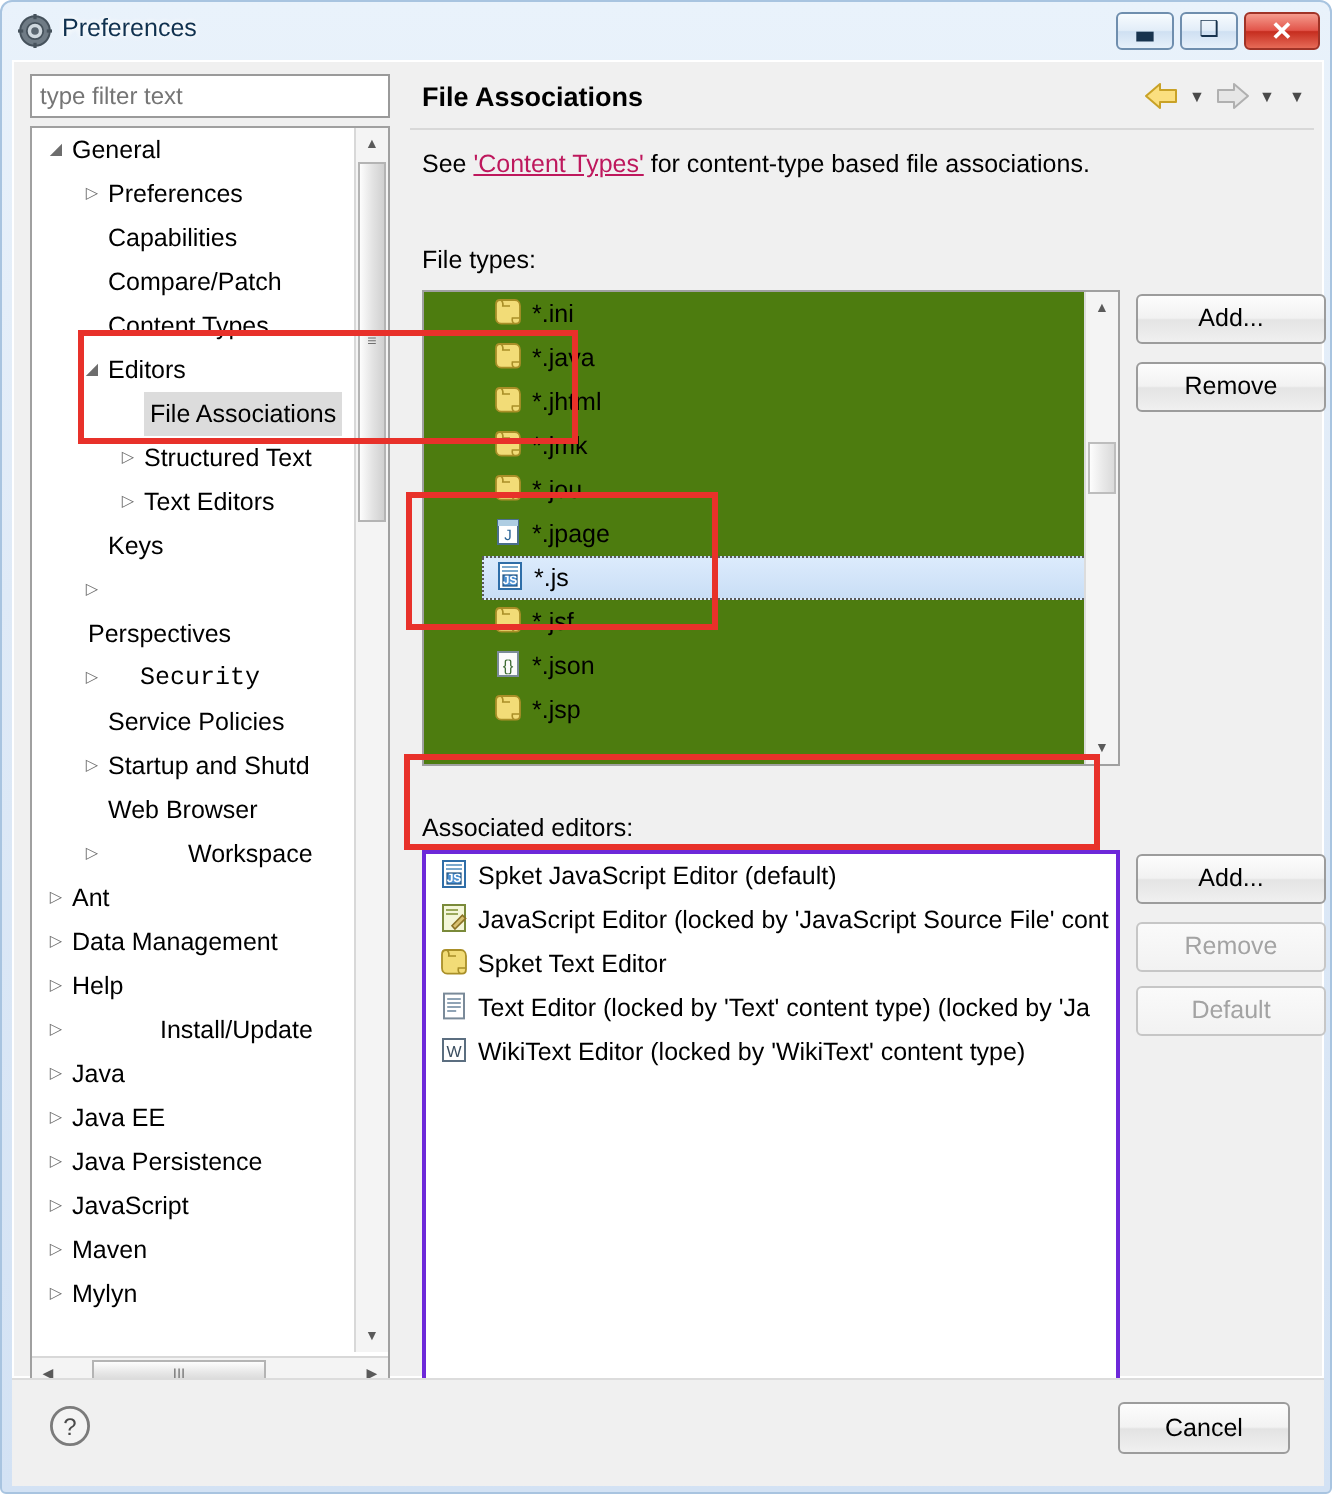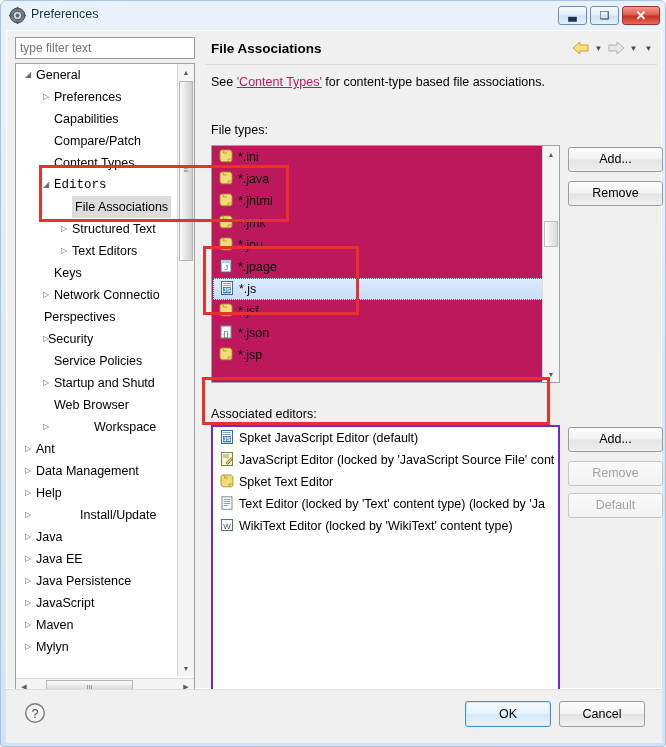--- a/index.html
+++ b/index.html
@@ -244,22 +244,23 @@
     text-align: right;
   }
 
   
   #filetypes-box {
     position: absolute;
     left: 8px; top: 110px;
     width: 349px; height: 238px;
     box-sizing: border-box;
     border: 1px solid #a0a0a0;
-    background: #be185d;
+    background: #4d7c0f;
     overflow: hidden;
+    padding-left: 28px;
   }
   .ft-row {
     position: relative;
     height: 22px;
     line-height: 22px;
     padding-left: 6px;
     font-size: 12.5px;
     white-space: nowrap;
   }
   .ft-row .ficon {
@@ -469,46 +470,45 @@
             <span class="tlabel" style="left: 38px;">Capabilities</span>
           </div>
           <div class="tree-row">
             <span class="tlabel" style="left: 38px;">Compare/Patch</span>
           </div>
           <div class="tree-row">
             <span class="tlabel" style="left: 38px;">Content Types</span>
           </div>
           <div class="tree-row">
             <span class="arrow" style="left: 24px;">◢</span>
-            <span class="tlabel" style="left: 38px; font-family: Liberation Mono, monospace;">Editors</span>
+            <span class="tlabel" style="left: 38px;">Editors</span>
           </div>
           <div class="tree-row selected">
             <span class="tlabel" style="left: 56px;">File Associations</span>
           </div>
           <div class="tree-row">
             <span class="arrow" style="left: 42px;">▷</span>
             <span class="tlabel" style="left: 56px;">Structured Text</span>
           </div>
           <div class="tree-row">
             <span class="arrow" style="left: 42px;">▷</span>
             <span class="tlabel" style="left: 56px;">Text Editors</span>
           </div>
           <div class="tree-row">
             <span class="tlabel" style="left: 38px;">Keys</span>
           </div>
           <div class="tree-row">
             <span class="arrow" style="left: 24px;">▷</span>
-            <span class="tlabel" style="left: 38px;">Network Connectio</span>
           </div>
           <div class="tree-row">
             <span class="tlabel" style="left: 28px;">Perspectives</span>
           </div>
           <div class="tree-row">
             <span class="arrow" style="left: 24px;">▷</span>
-            <span class="tlabel" style="left: 32px;">Security</span>
+            <span class="tlabel" style="left: 54px; font-family: Liberation Mono, monospace;">Security</span>
           </div>
           <div class="tree-row">
             <span class="tlabel" style="left: 38px;">Service Policies</span>
           </div>
           <div class="tree-row">
             <span class="arrow" style="left: 24px;">▷</span>
             <span class="tlabel" style="left: 38px;">Startup and Shutd</span>
           </div>
           <div class="tree-row">
             <span class="tlabel" style="left: 38px;">Web Browser</span>
@@ -718,20 +718,19 @@
     </div>
   </div>
 
   <div id="bottom-bar">
     <span id="help-icon">
       <svg width="22" height="22" viewBox="0 0 22 22">
         <circle cx="11" cy="11" r="9.3" fill="#f4f4f4" stroke="#7b7b7b" stroke-width="1.4"></circle>
         <text x="11" y="15.6" font-family="Liberation Sans, sans-serif" font-size="12" text-anchor="middle" fill="#4a4a4a">?</text>
       </svg>
     </span>
-    <div class="dlgbtn" id="btn-ok">OK</div>
     <div class="dlgbtn" id="btn-cancel">Cancel</div>
   </div>
 
   <div class="redbox" id="redbox-tree"></div>
   <div class="redbox" id="redbox-ft"></div>
   <div class="redbox" id="redbox-ed"></div>
 </div>
 
 </body></html>

